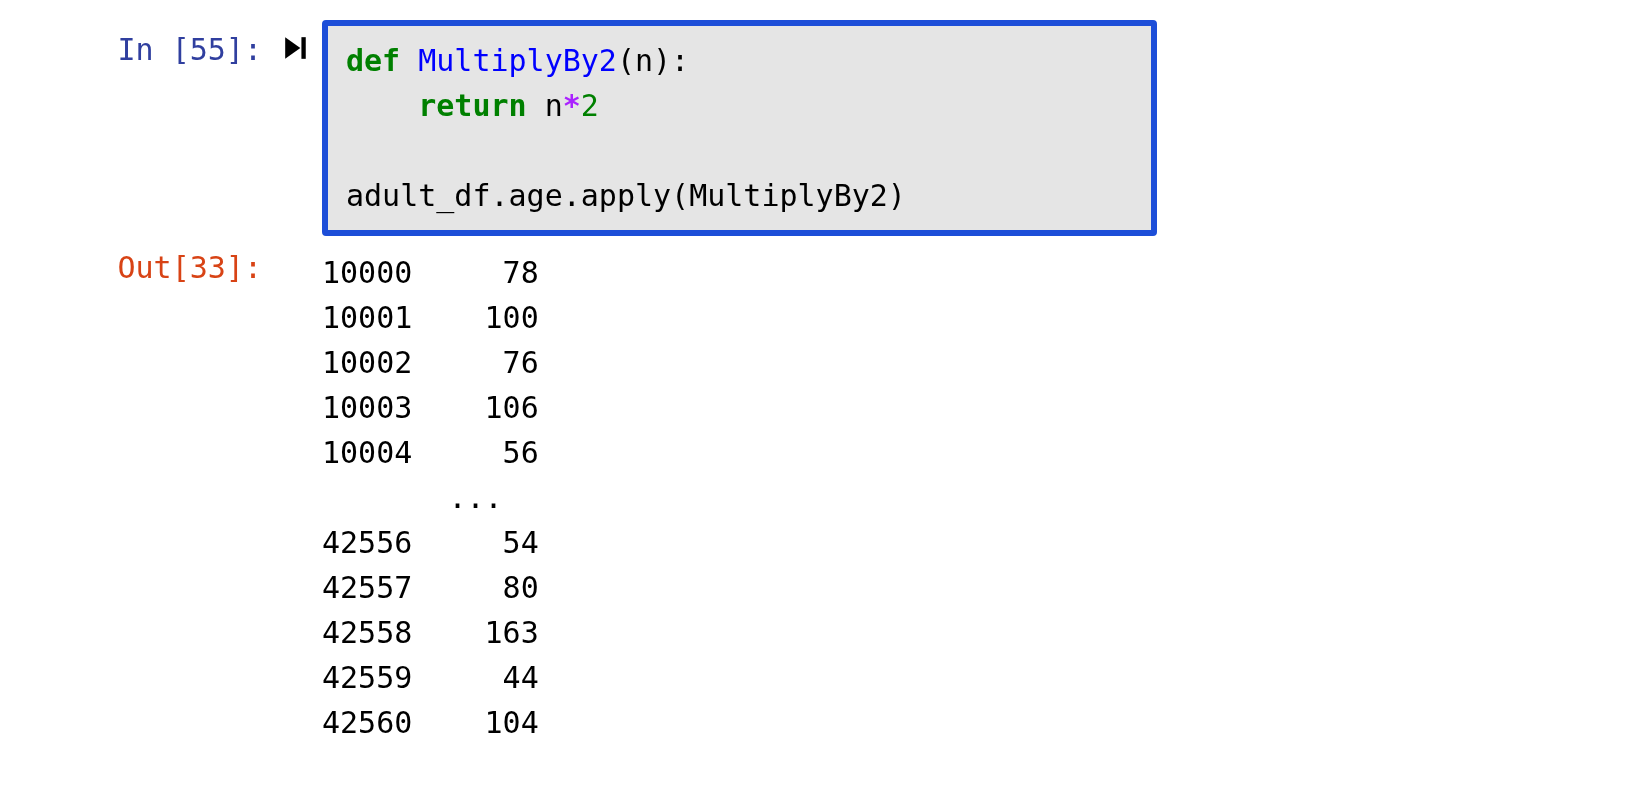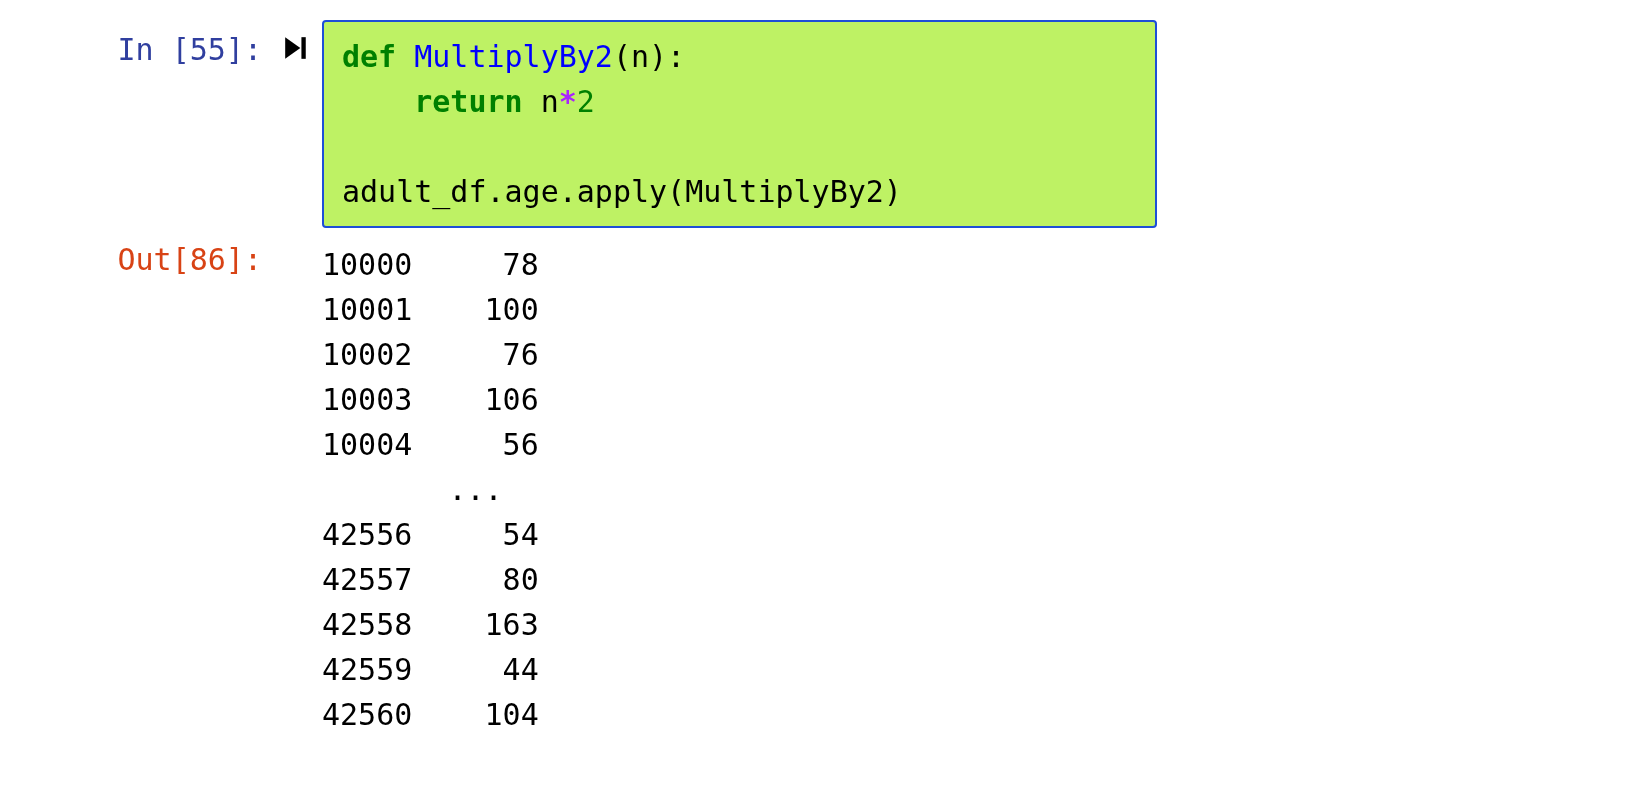--- a/index.html
+++ b/index.html
@@ -47,23 +47,23 @@
       align-items: flex-start;
       justify-content: center;
       padding-top: 14px;
       padding-right: 10px;
     }
     .run-button svg {
       width: 26px;
       height: 28px;
     }
     .code-box {
-      border: 2px solid #1d4ed8;
+      border: 6px solid #1d4ed8;
       border-radius: 4px;
-      background: #bef264;
+      background: #e5e5e5;
       padding: 12px 18px;
       line-height: 1.5;
       white-space: pre;
       width: 835px;
     }
     .kw-def {
       color: #008000;
       font-weight: bold;
     }
     .kw-return {
@@ -109,21 +109,21 @@
         </svg>
       </div>
       <div class="code-box"><span class="kw-def">def</span><span class="plain"> </span><span class="fn-name">MultiplyBy2</span><span class="plain">(n):</span>
 <span class="plain">    </span><span class="kw-return">return</span><span class="plain"> n</span><span class="op-star">*</span><span class="num-lit">2</span>
 <span class="plain"></span>
 <span class="plain">adult_df.age.apply(MultiplyBy2)</span></div>
     </div>
   </div>
 
   <div class="cell">
-    <div class="prompt out-prompt out-prompt-wrap">Out[86]:</div>
+    <div class="prompt out-prompt out-prompt-wrap">Out[33]:</div>
     <div class="content-area">
       <div class="output-text" id="output-text">10000     78
 10001    100
 10002     76
 10003    106
 10004     56
        ... 
 42556     54
 42557     80
 42558    163

